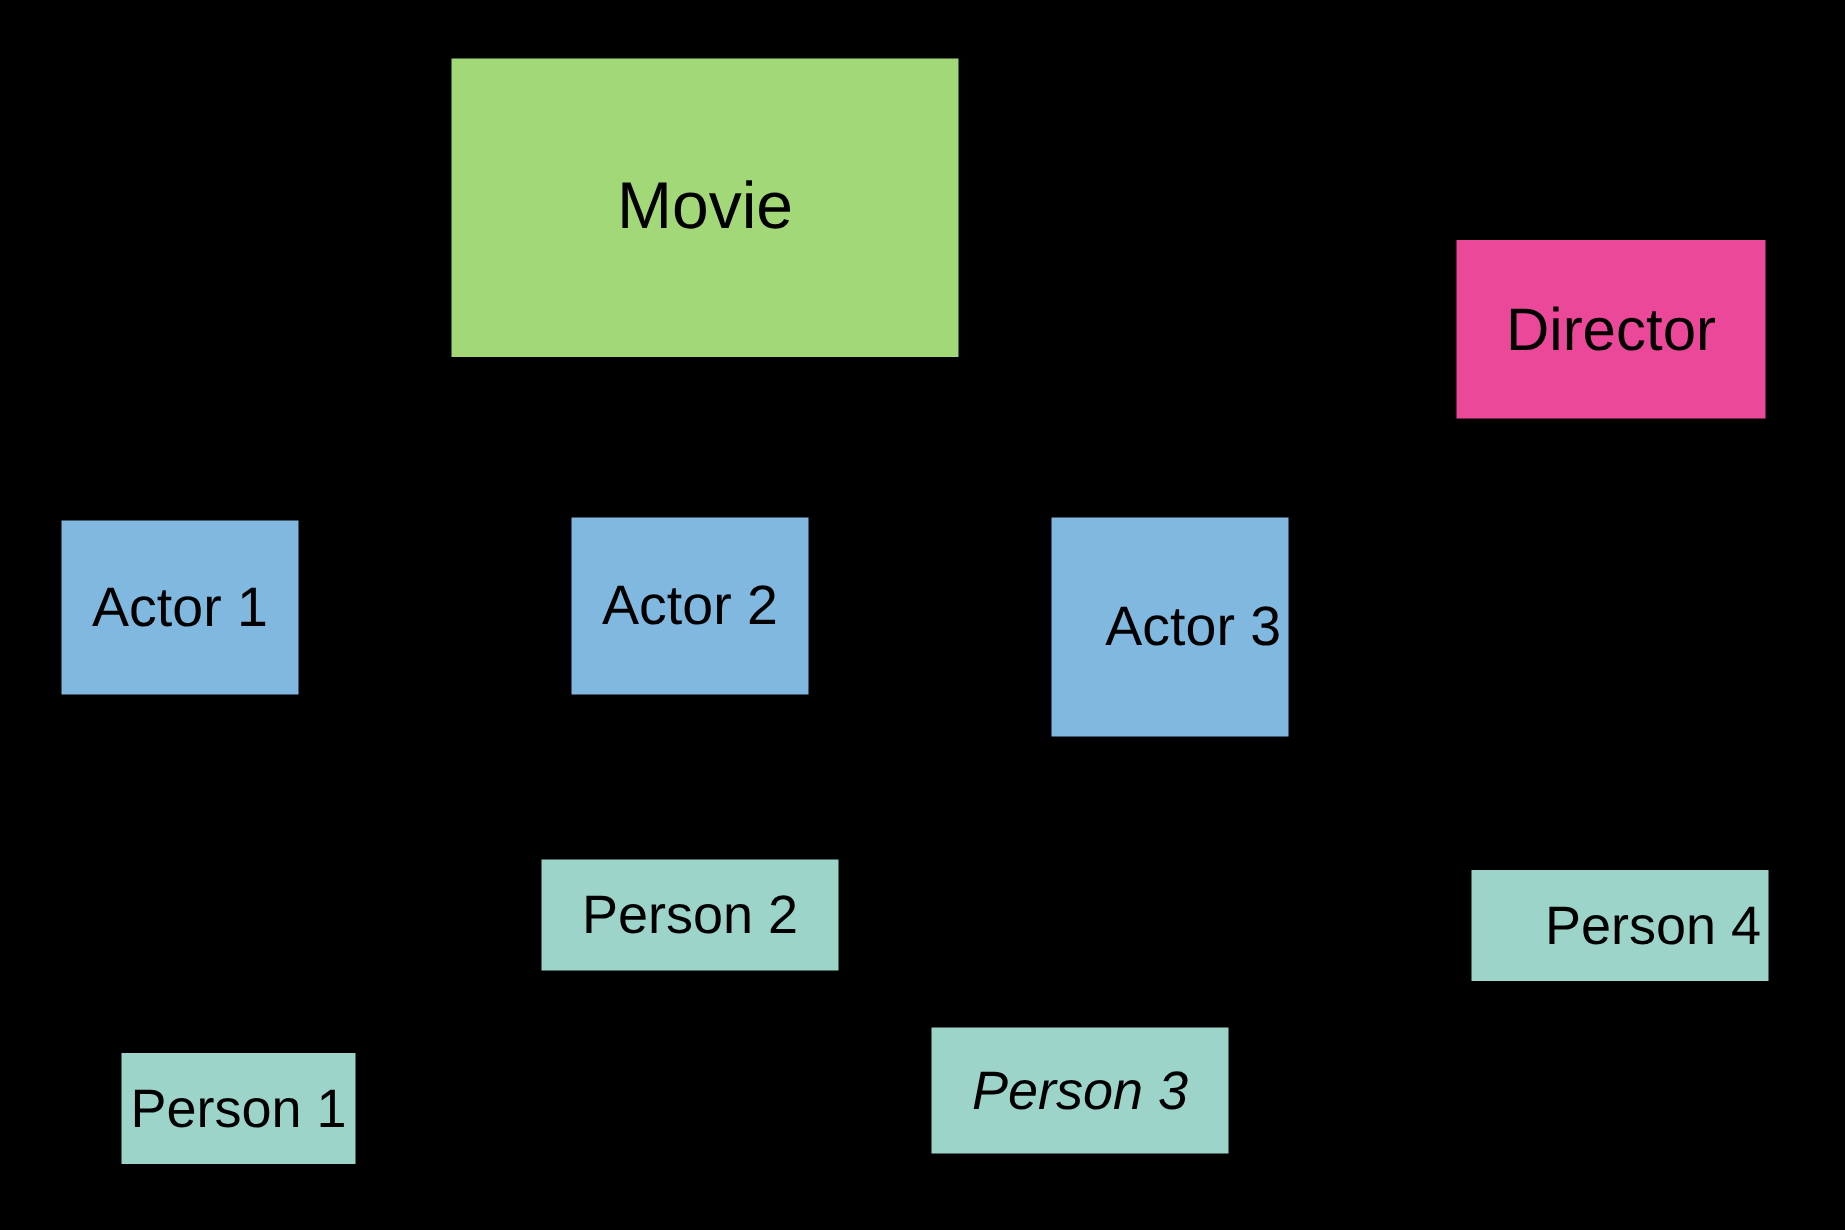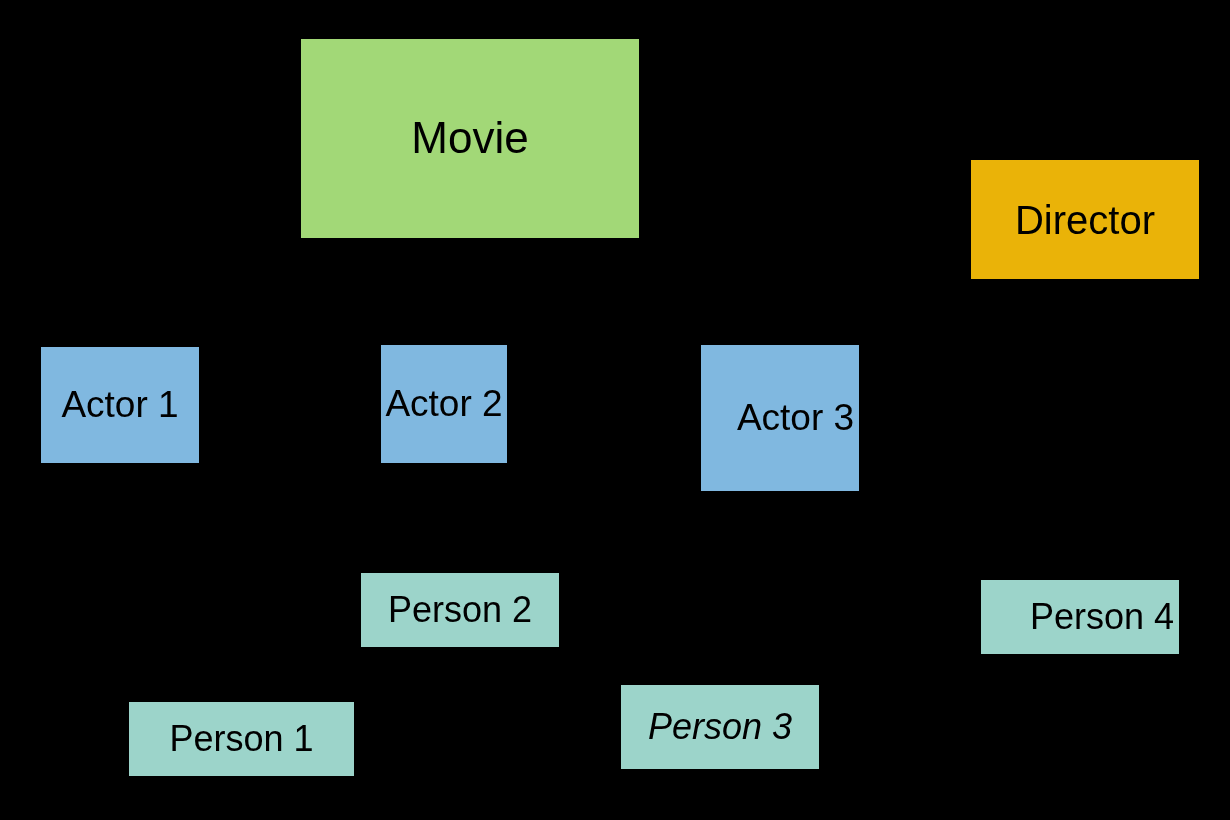--- a/index.html
+++ b/index.html
@@ -53,37 +53,37 @@
 </style>
 </head>
 <body style="background: rgb(0, 0, 0);">
 
 <div id="canvas" style="width: 1230px; height: 820px; background: rgb(0, 0, 0);">
   <svg class="edge-layer" viewBox="0 0 1230 820" xmlns="http://www.w3.org/2000/svg"></svg>
 
 <div class="node movie" style="left: 301px; top: 39px; width: 338px; height: 199px; background: rgb(162, 216, 119);">
       <span class="node-label">Movie</span>
     </div>
-    <div class="node director" style="left: 971px; top: 160px; width: 228px; height: 119px; background: #eab308; text-align: right;">
+    <div class="node director" style="left: 971px; top: 160px; width: 206px; height: 119px; background: #ec4899; text-align: right;">
       <span class="node-label">Director</span>
     </div>
     <div class="node actor" style="left: 41px; top: 347px; width: 158px; height: 116px; background: rgb(128, 184, 224);">
       <span class="node-label">Actor 1</span>
     </div>
-    <div class="node actor" style="left: 381px; top: 345px; width: 126px; height: 118px; background: rgb(128, 184, 224);">
+    <div class="node actor" style="left: 381px; top: 345px; width: 158px; height: 118px; background: rgb(128, 184, 224);">
       <span class="node-label">Actor 2</span>
     </div>
     <div class="node actor" style="left: 701px; top: 345px; width: 158px; height: 146px; background: rgb(128, 184, 224); padding-left: 31px;">
       <span class="node-label">Actor 3</span>
     </div>
     <div class="node person" style="left: 361px; top: 573px; width: 198px; height: 74px; background: rgb(156, 212, 202);">
       <span class="node-label">Person 2</span>
     </div>
     <div class="node person" style="left: 981px; top: 580px; width: 198px; height: 74px; background: rgb(156, 212, 202); padding-left: 44px;">
       <span class="node-label">Person 4</span>
     </div>
-    <div class="node person" style="left: 81px; top: 702px; width: 225px; height: 74px; background: rgb(156, 212, 202); margin-left: 48px;">
+    <div class="node person" style="left: 81px; top: 702px; width: 156px; height: 74px; background: rgb(156, 212, 202);">
       <span class="node-label">Person 1</span>
     </div>
     <div class="node person" style="left: 621px; top: 685px; width: 198px; height: 84px; background: rgb(156, 212, 202); font-style: italic;">
       <span class="node-label">Person 3</span>
     </div>
   </div>
 
 </body></html>

